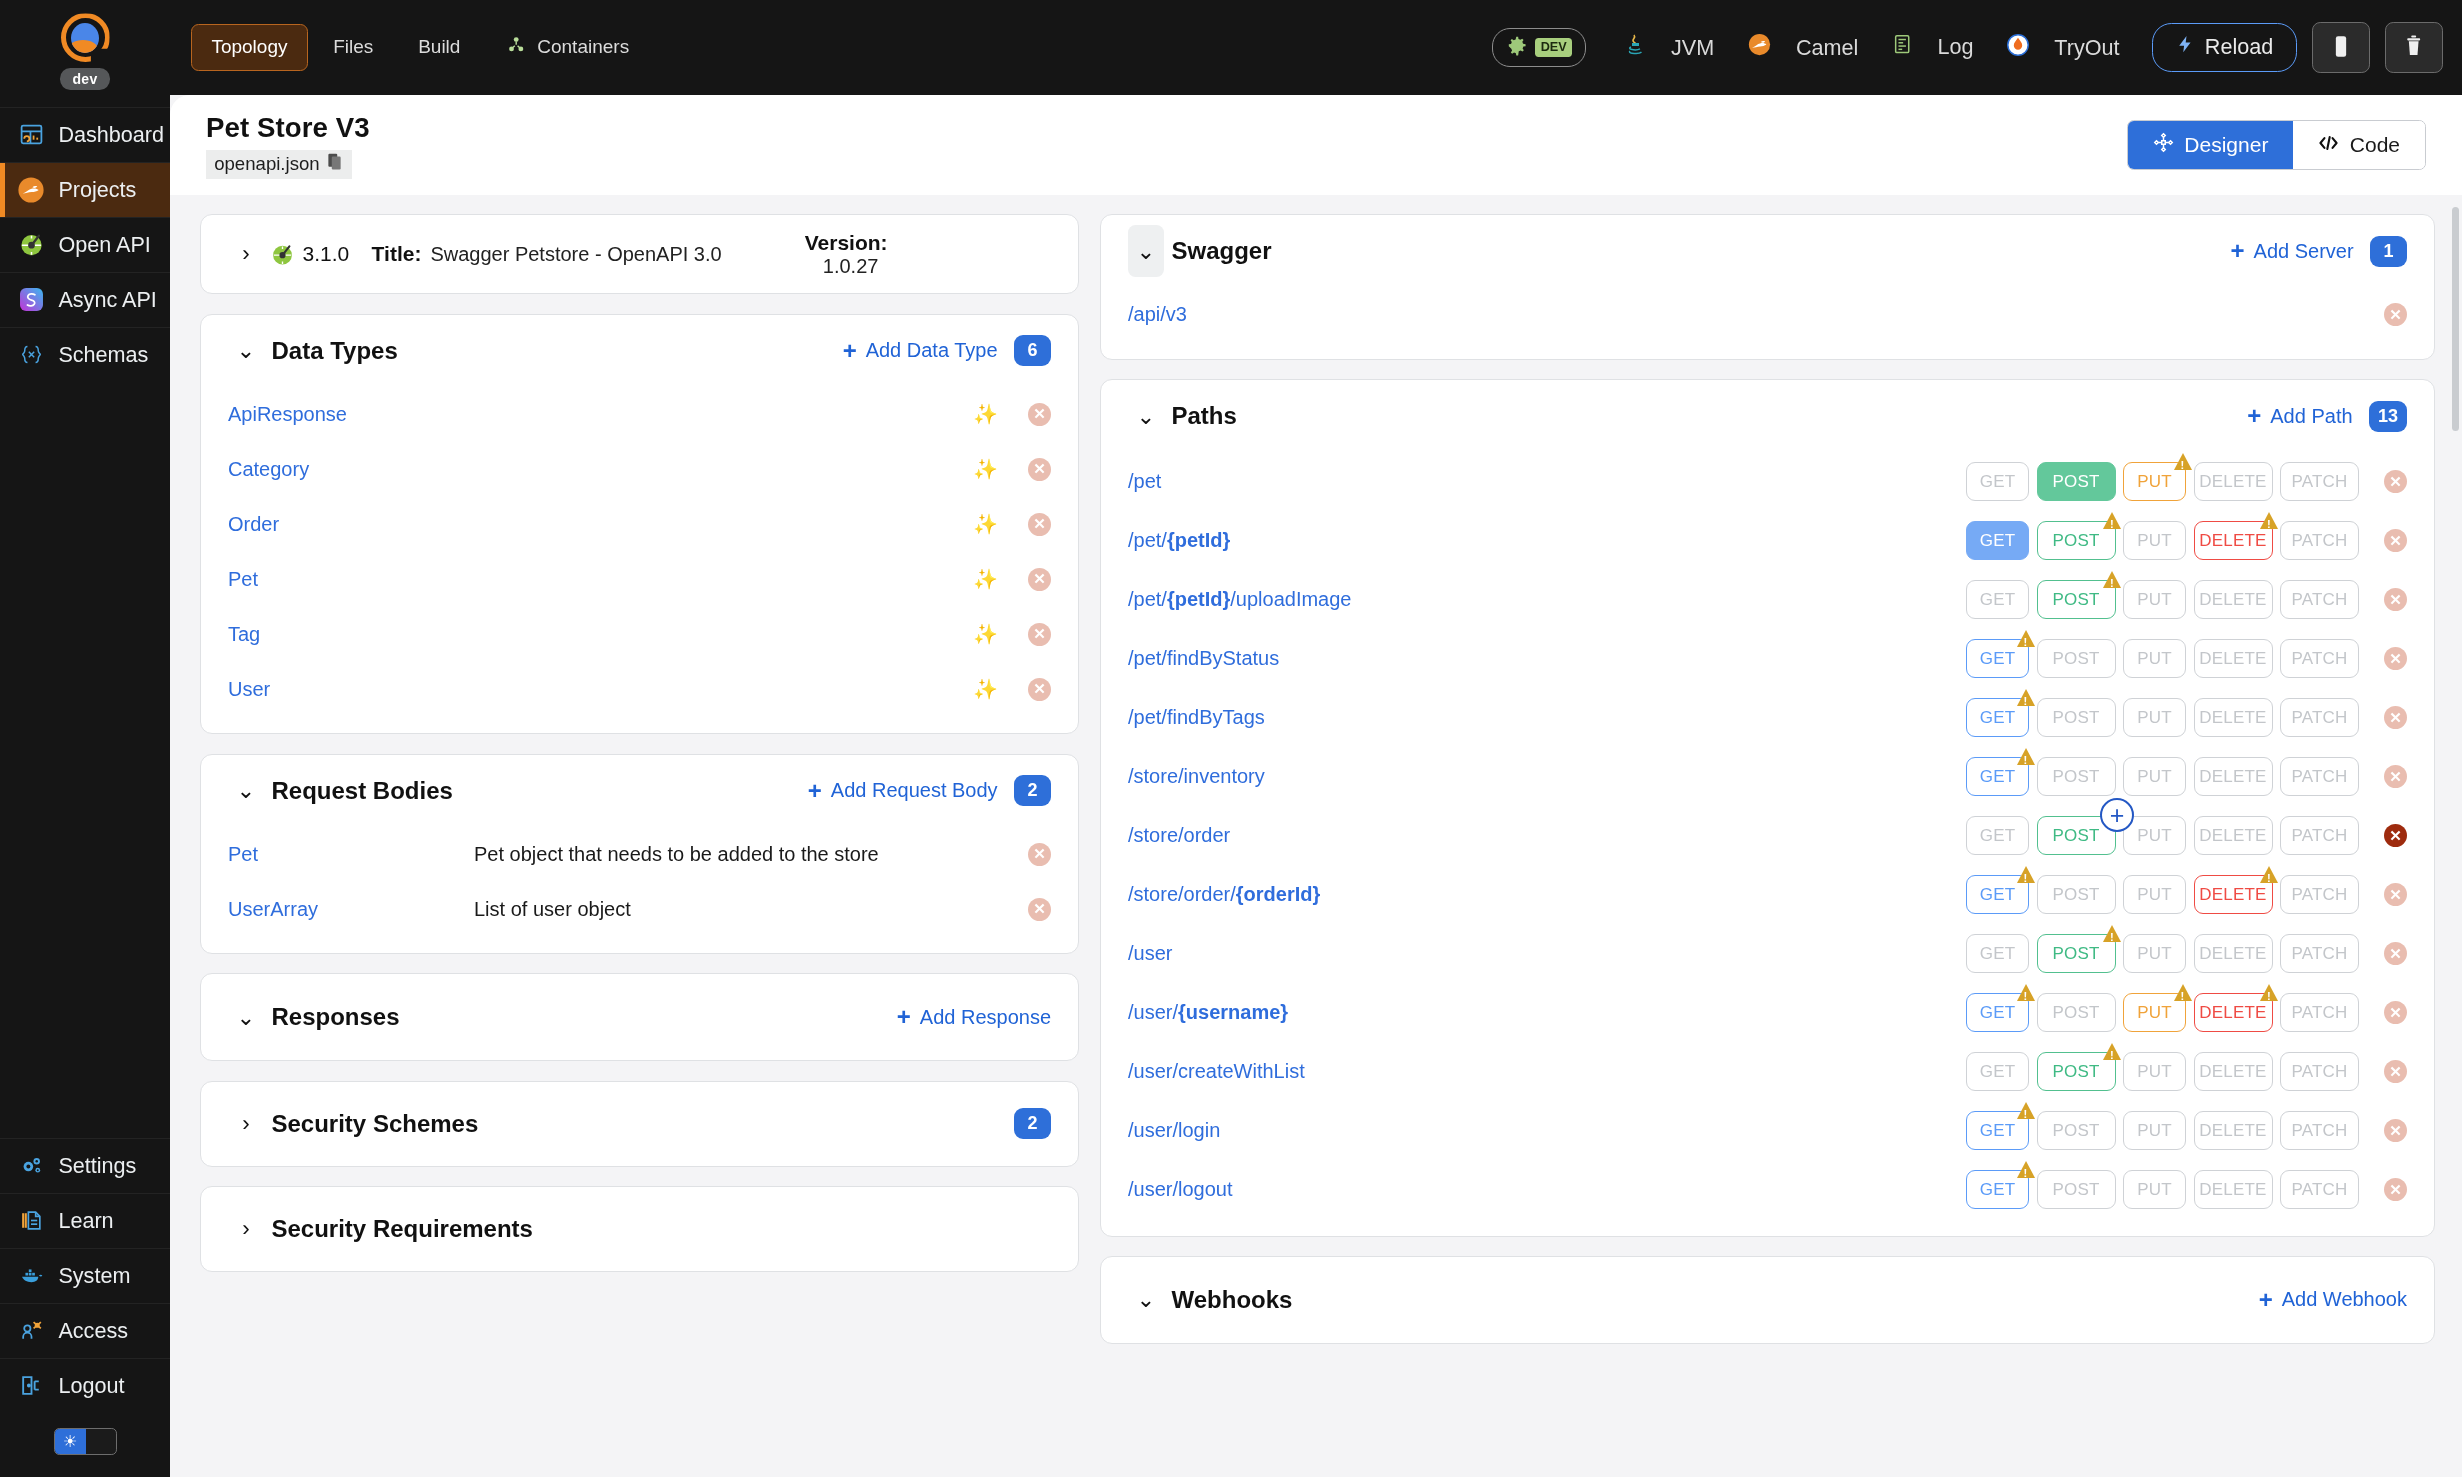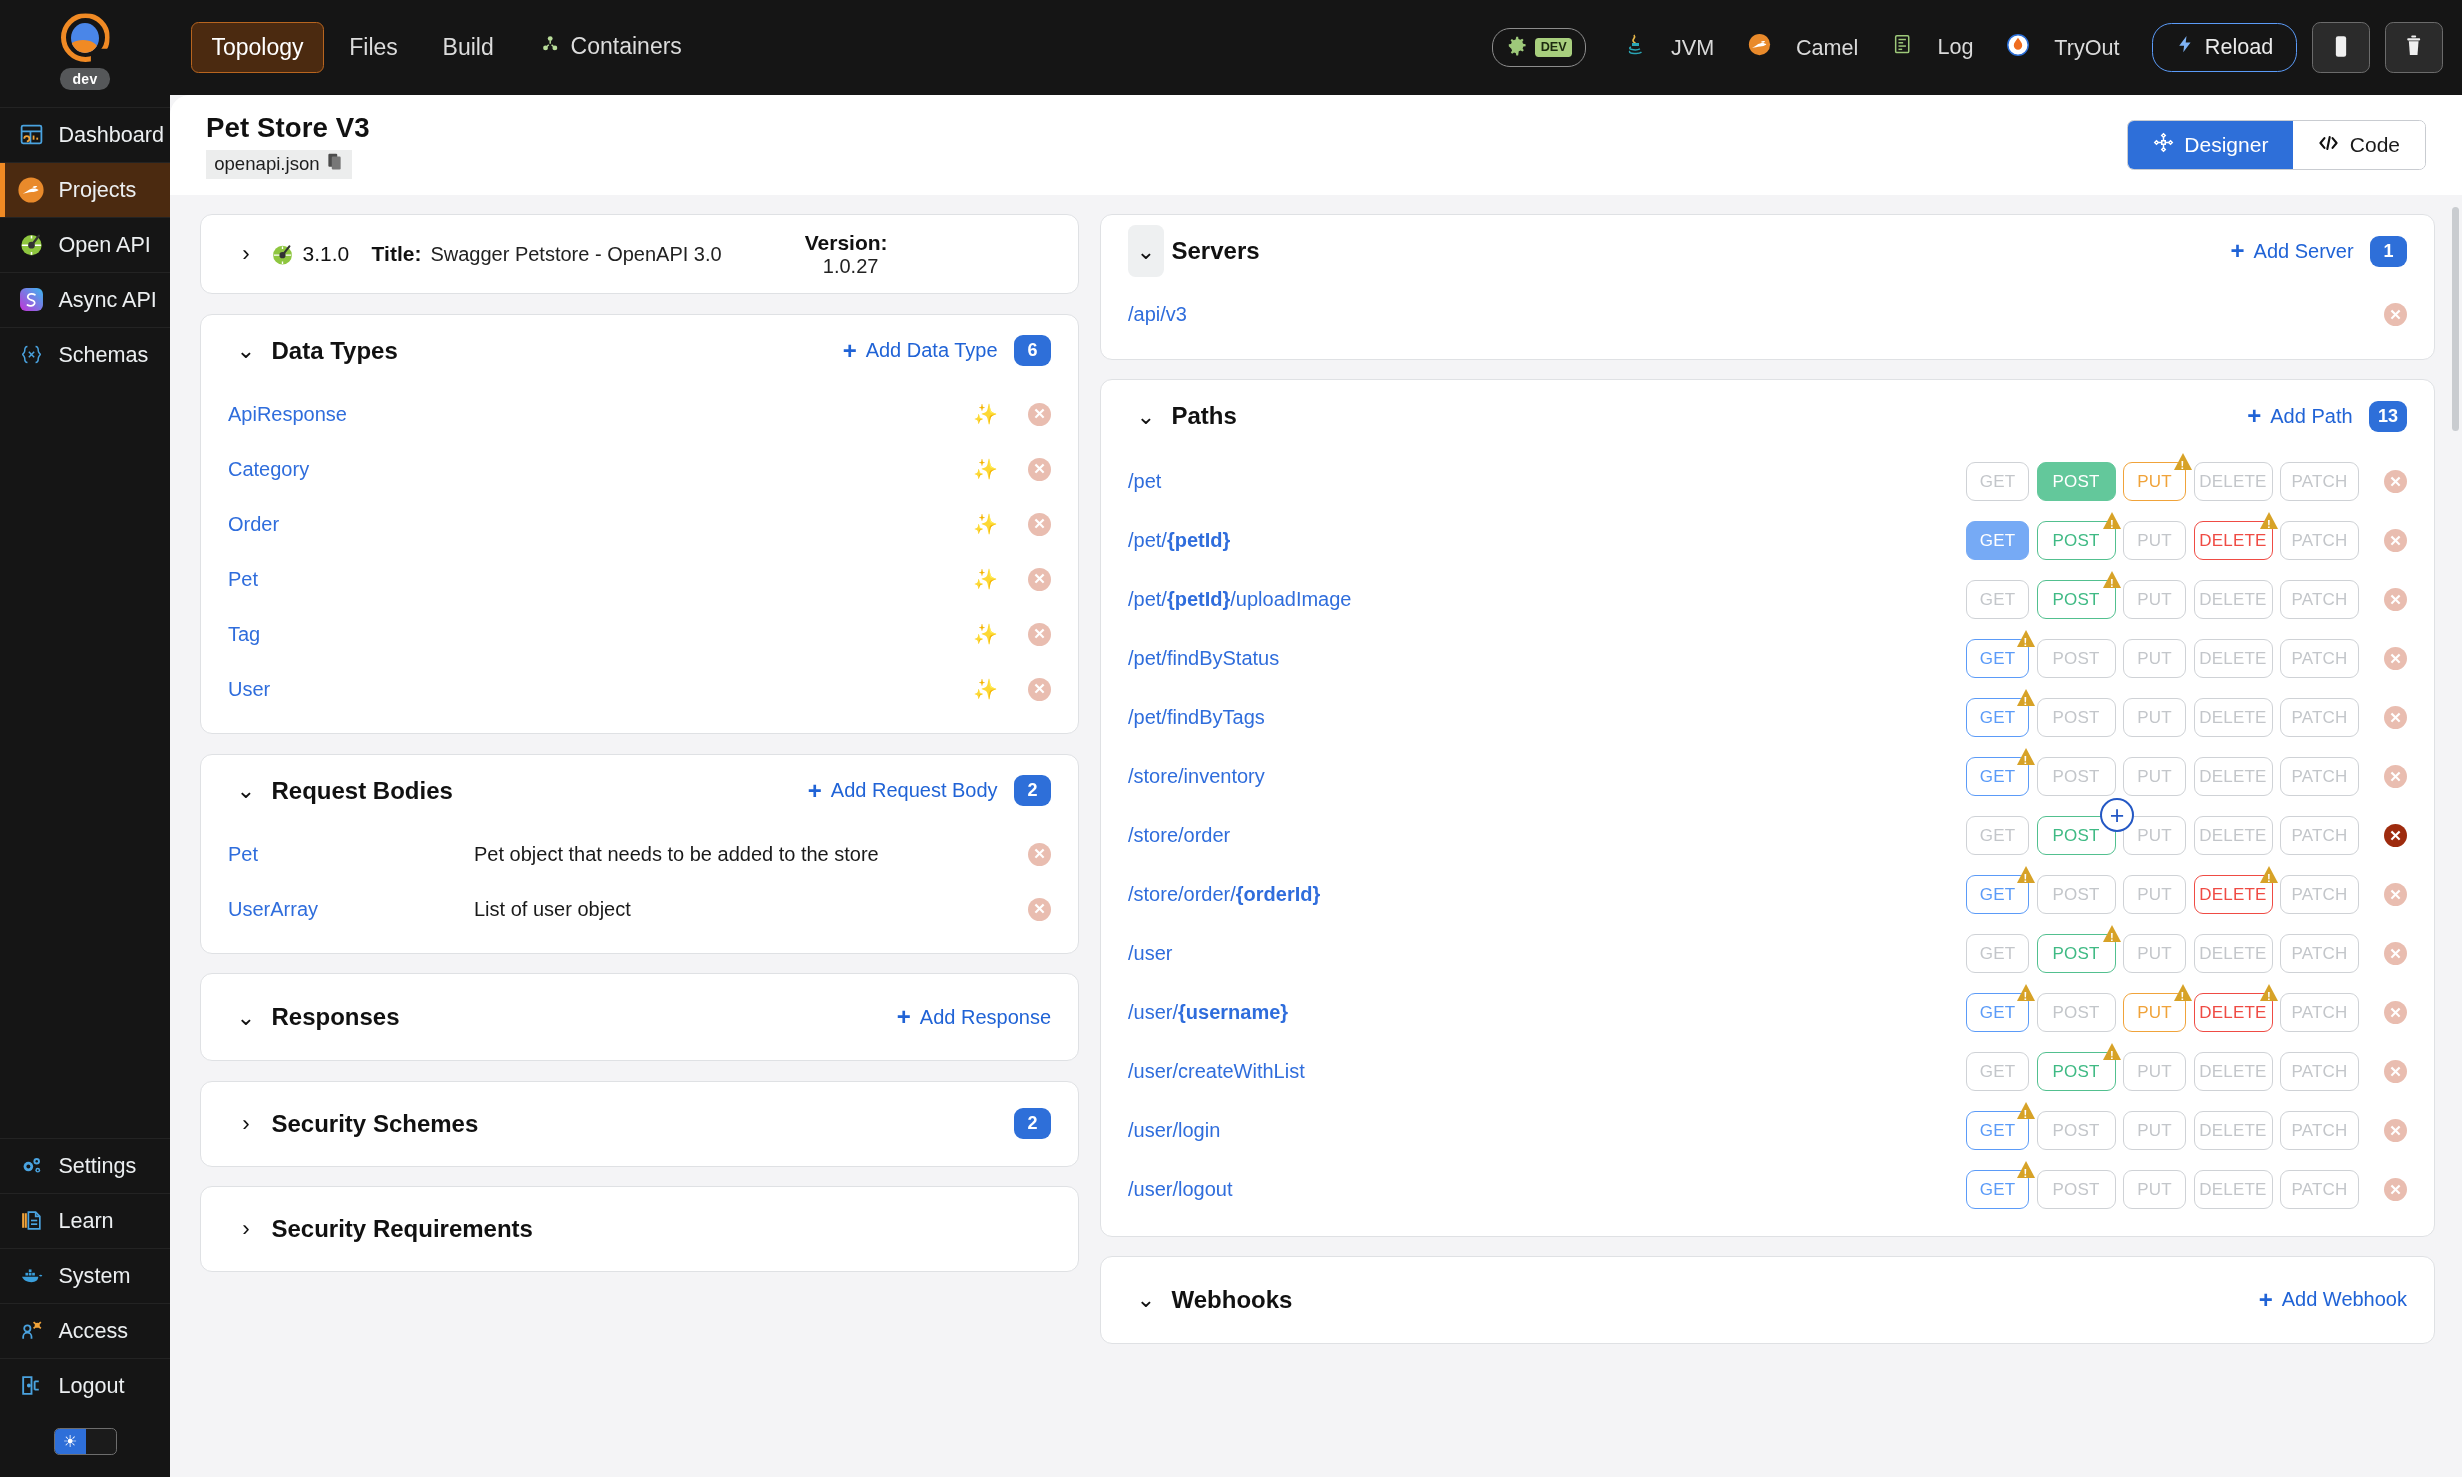--- a/index.html
+++ b/index.html
@@ -54,22 +54,22 @@
   }
   .sw .on { width: 31px; background: #2e6fd9; display: flex; align-items: center; justify-content: center; color: #fff; font-size: 16.4px; }
 
   
   .topbar {
     position: absolute; left: 170px; top: 0; width: 2292px; height: 95px;
     background: #151515; display: flex; align-items: center; gap: 0; z-index: 20;
   }
   .tabs { display: flex; align-items: center; gap: 6px; margin-left: 21px; }
   .tab {
-    font-size: 23px; color: #dcdcdc; padding: 11.2px 19.4px; border-radius: 7.5px; cursor: pointer;
-    display: flex; align-items: flex-start; gap: 9.7px; white-space: nowrap;
+    font-size: 19px; color: #dcdcdc; padding: 11.2px 19.4px; border-radius: 7.5px; cursor: pointer;
+    display: flex; align-items: center; gap: 9.7px; white-space: nowrap;
   }
   .tab.sel { background: #4b2a10; border: 1.5px solid #b8651f; color: #fff; }
   .top-right { margin-left: auto; display: flex; align-items: center; gap: 0; padding-right: 19.4px; }
   .tool {
     display: flex; align-items: center; gap: 24px; color: #dadada; font-size: 21.6px;
     padding: 9px 16.4px; cursor: pointer; white-space: nowrap;
   }
   .dev-chip {
     display: flex; align-items: center; gap: 7.5px; border: 1.5px solid #8d8d8d;
     border-radius: 18px; padding: 6px 12.7px; margin-right: 21px; cursor: pointer;
@@ -614,21 +614,21 @@
           <span class="chev">›</span>
           <span class="card-title">Security Requirements</span>
         </div>
       </div>
 
       <div class="col col-r">
 
         <div class="card">
           <div class="card-hd">
             <span class="chev boxed">⌄</span>
-            <span class="card-title">Servers</span>
+            <span class="card-title">Swagger</span>
             <span class="hd-actions">
               <span class="addlink">
                 <span class="plus">+</span>
                 <span>Add Server</span>
               </span>
               <span class="cnt">1</span>
             </span>
           </div>
           <div class="card-body">
             <div class="row">

